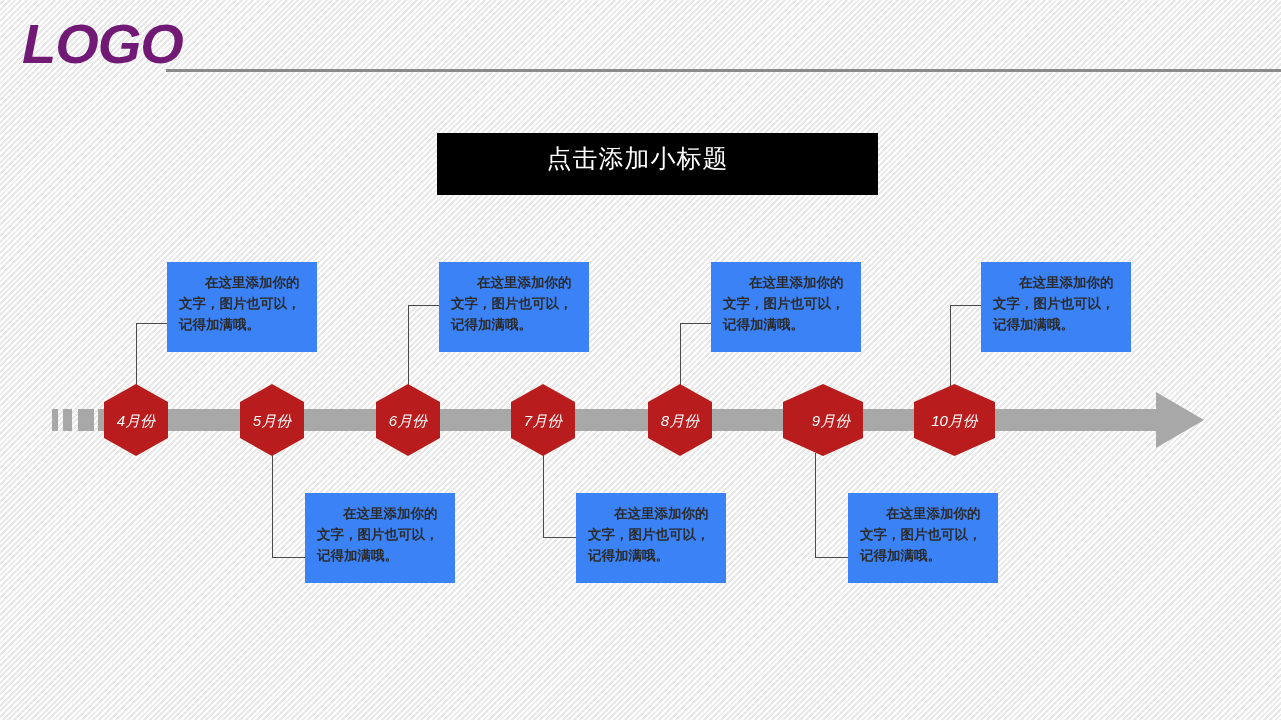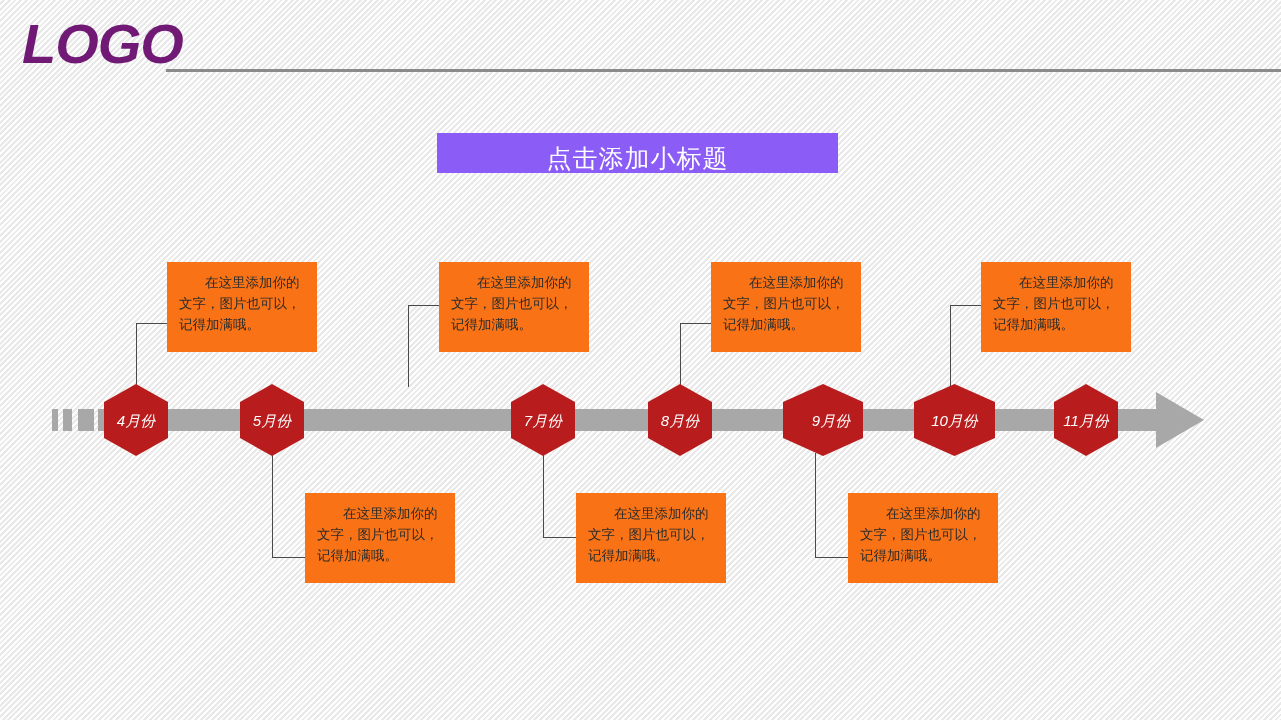--- a/index.html
+++ b/index.html
@@ -27,22 +27,23 @@
     font-size:34px;font-weight:bold;color:#1260a8;
     line-height:44px;white-space:nowrap;
   }
   #header-rule{
     position:absolute;left:166px;top:69px;width:1115px;height:3px;
     background:#8b8b8b;
   }
 
   
   #section-banner{
-    position:absolute;left:437px;top:133px;width:401px;height:40px;
-    background:#8b5cf6;
+    position:absolute;left:437px;top:133px;width:401px;height:62px;
+    background:#000000;
+    padding-left:40px;
   }
   #section-banner-label{
     position:absolute;left:0;top:0;width:401px;height:50px;
     display:flex;align-items:center;justify-content:center;
     color:#ffffff;font-size:25px;letter-spacing:1px;
   }
 
   
   #timeline-bar{
     position:absolute;left:98px;top:409px;width:1081px;height:22px;
@@ -76,24 +77,24 @@
   }
 
   
   .conn{position:absolute;background:#4a4a4a;}
   .conn-v{width:1px;}
   .conn-h{height:1px;}
 
   
   .info-box{
     position:absolute;width:150px;height:90px;
-    background:#f97316;
+    background:#3b82f6;
     box-sizing:border-box;
     padding:10px 12px 8px 12px;
-    display:flex;align-items:flex-start;
+    display:flex;align-items:flex-start;font-weight:bold;
   }
   .info-text{
     font-size:13.5px;line-height:21px;color:#2b2b2b;
     text-indent:26px;text-align:left;
     font-family:"Liberation Sans","DejaVu Sans",sans-serif;
   }
 </style>
 </head>
 <body>
 
@@ -157,29 +158,29 @@
   <div class="info-box" style="left:848px;top:493px;">
     <div class="info-text">在这里添加你的文字，图片也可以，记得加满哦。</div>
   </div>
 
   <div class="hex" style="left:104px;top:384px;">
     <span class="hex-label">4月份</span>
   </div>
   <div class="hex" style="left:240px;top:384px;">
     <span class="hex-label">5月份</span>
   </div>
+  <div class="hex" style="left:376px;top:384px;">
+    <span class="hex-label">6月份</span>
+  </div>
   <div class="hex" style="left:511px;top:384px;">
     <span class="hex-label">7月份</span>
   </div>
   <div class="hex" style="left:648px;top:384px;">
     <span class="hex-label">8月份</span>
   </div>
   <div class="hex" style="left:783px;top:384px;padding-left:16px;">
     <span class="hex-label">9月份</span>
   </div>
   <div class="hex wide" style="left:914px;top:384px;">
     <span class="hex-label">10月份</span>
   </div>
-  <div class="hex" style="left:1054px;top:384px;">
-    <span class="hex-label">11月份</span>
-  </div>
 
 </div>
 
 </body></html>

